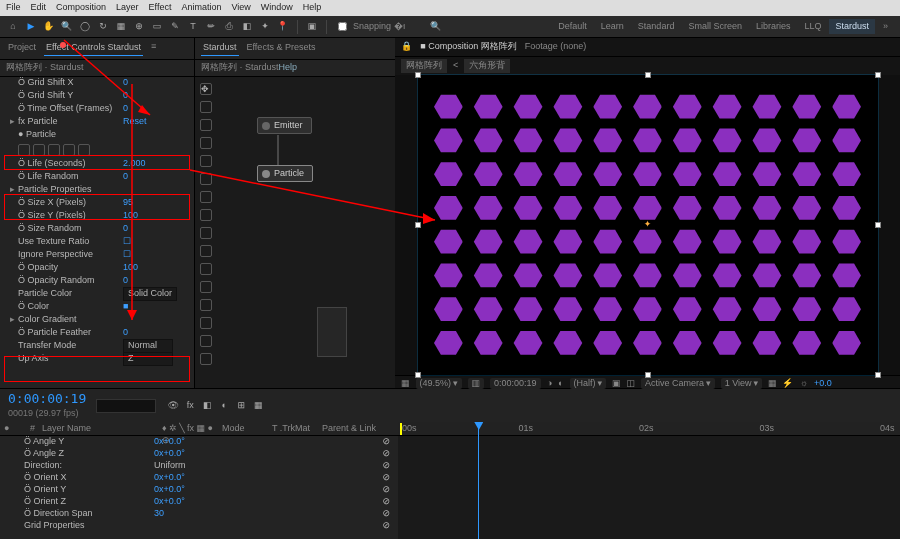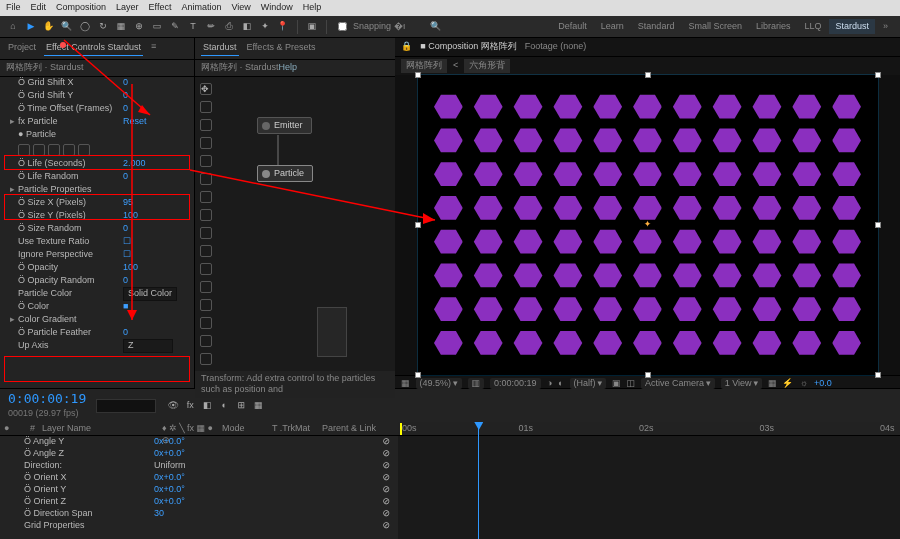--- a/index.html
+++ b/index.html
@@ -238,20 +238,25 @@
           <span class="tw">▸</span>
           <span class="lab">Color Gradient</span>
         </div>
         <div class="row">
           <span class="tw"></span>
           <span class="lab">Ö Particle Feather</span>
           <span class="val">0</span>
         </div>
         <div class="row">
           <span class="tw"></span>
+          <span class="lab">Transfer Mode</span>
+          <span class="sel">Normal</span>
+        </div>
+        <div class="row">
+          <span class="tw"></span>
           <span class="lab">Up Axis</span>
           <span class="sel">Z</span>
         </div>
       </div>
 
     <div class="redbox" style="left:4px;top:117px;width:186px;height:15px"></div>
     <div class="redbox" style="left:4px;top:156px;width:186px;height:26px"></div>
     <div class="redbox" style="left:4px;top:318px;width:186px;height:26px"></div>
   </div>
 
@@ -291,21 +296,20 @@
         <svg style="position:absolute;left:60px;top:58px;width:2px;height:30px">
             <line x1="1" y1="0" x2="1" y2="30" stroke="#777"></line>
           </svg>
         <div class="node sel" style="left:40px;top:88px">
             <span class="dot" style="background:#888"></span>
             <span>Particle</span>
           </div>
         <div style="position:absolute;left:100px;top:230px;width:30px;height:50px;border:1px solid #444;background:#262626"></div>
       </div>
     </div>
-    <div class="helptxt">Transform: Add extra control to the particles such as position and</div>
   </div>
 
   <div class="viewer">
     <div class="vtabs">
       <span>🔒</span>
       <span style="color:#ccc">■ <span>Composition 网格阵列</span></span>
       <span>Footage (none)</span>
     </div>
     <div class="vcrumb">
       <span class="bc">网格阵列</span>&lt;

